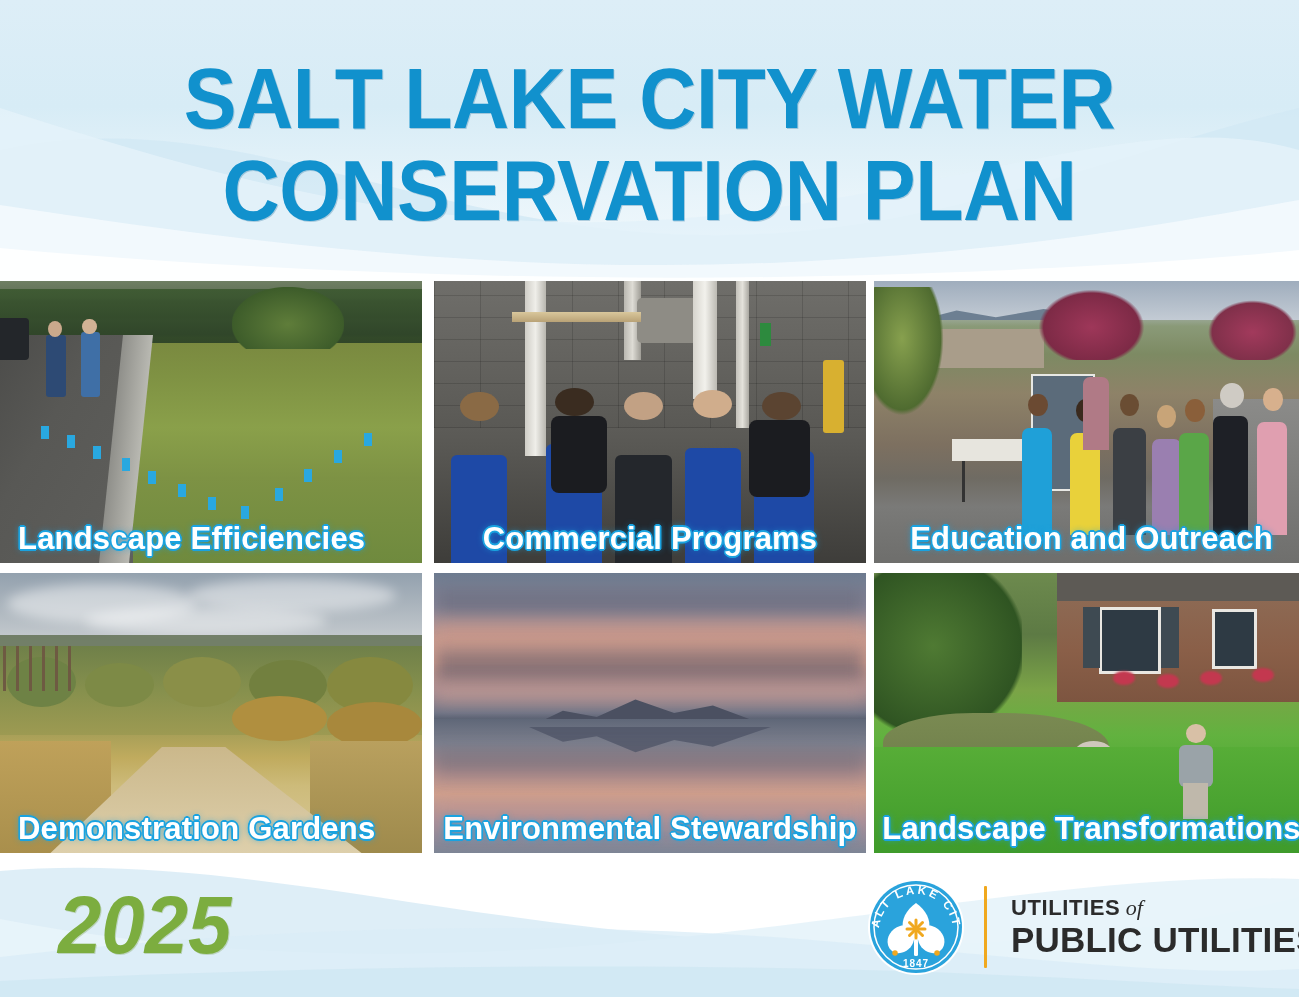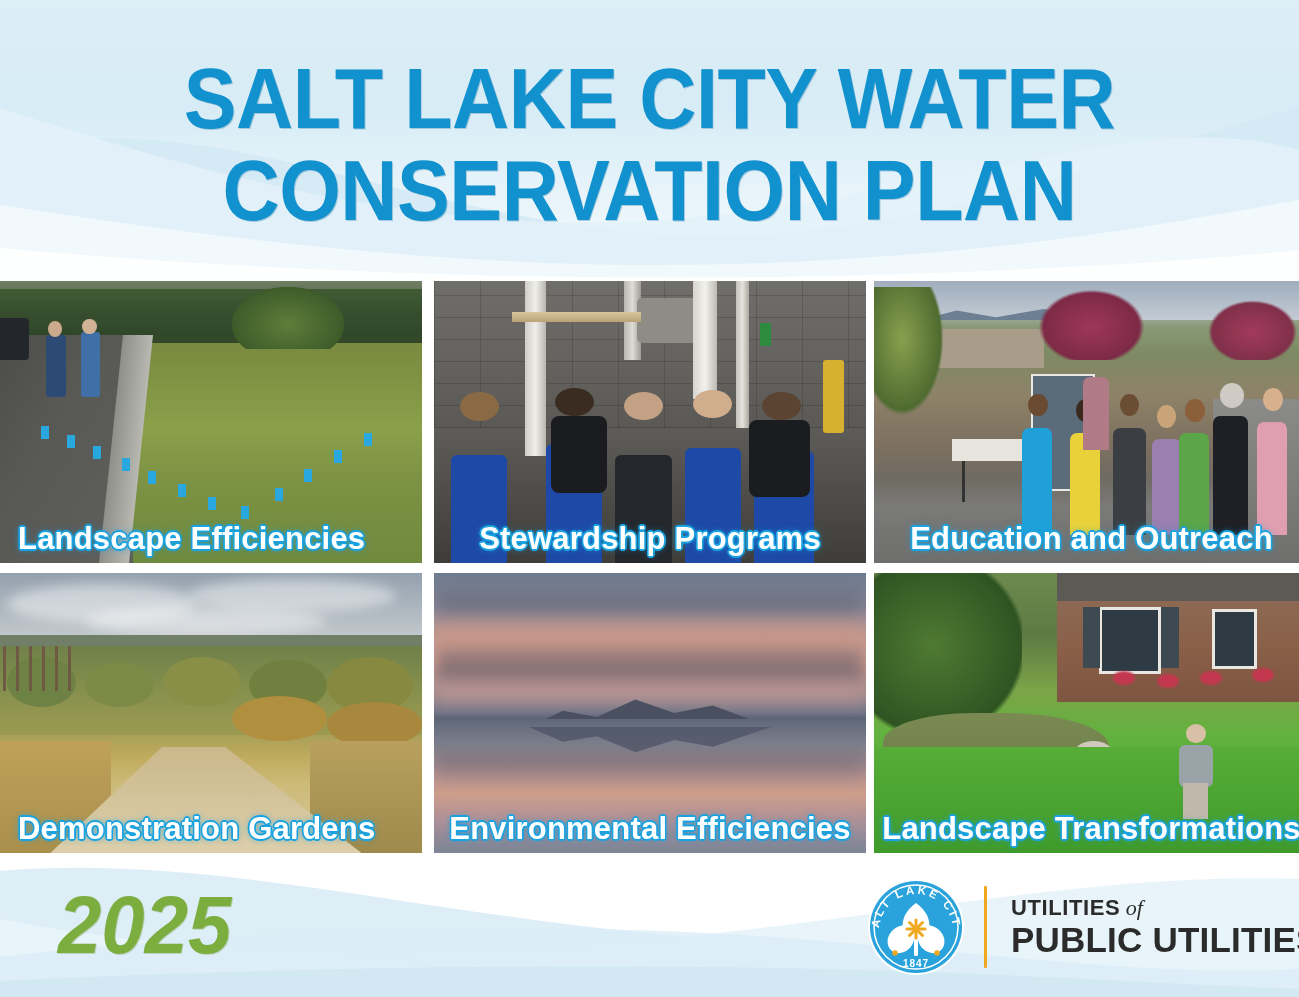--- a/index.html
+++ b/index.html
@@ -283,21 +283,21 @@
           <span class="pc dk" style="left:42%;width:13%;height:62%"></span>
           <span class="hd" style="left:44%;top:2%;width:9%;height:16%;background:#c2a184"></span>
           <span class="bag" style="left:27%;top:16%;width:13%;height:44%"></span>
           <span class="pc" style="left:58%;width:13%;height:66%"></span>
           <span class="hd" style="left:60%;top:1%;width:9%;height:16%;background:#d0ad8c"></span>
           <span class="pc" style="left:74%;width:14%;height:64%"></span>
           <span class="hd" style="left:76%;top:2%;width:9%;height:16%;background:#5b4431"></span>
           <span class="bag" style="left:73%;top:18%;width:14%;height:44%"></span>
         </div>
       </div>
-      <div class="caption">Stewardship Programs</div>
+      <div class="caption">Commercial Programs</div>
     </div>
 
     <div class="cell r1 c3">
       <div class="photo p3">
         <div class="sky"></div>
         <div class="mtn"></div>
         <div class="bldg"></div>
         <div class="tree-g"></div>
         <div class="tree-red"></div>
         <div class="tree-red2"></div>
@@ -351,21 +351,21 @@
         <span class="cloudband" style="top:6%;height:9%;background:rgba(90,92,110,.5)"></span>
         <span class="cloudband" style="top:18%;height:7%;background:rgba(215,150,130,.45)"></span>
         <span class="cloudband" style="top:28%;height:11%;background:rgba(70,72,92,.55)"></span>
         <span class="cloudband" style="top:40%;height:6%;background:rgba(230,175,150,.4)"></span>
         <div class="mtn5"></div>
         <div class="water"></div>
         <div class="mtn5r"></div>
         <span class="cloudband" style="top:64%;height:8%;background:rgba(80,84,104,.35)"></span>
         <span class="cloudband" style="top:82%;height:9%;background:rgba(210,150,128,.3)"></span>
       </div>
-      <div class="caption">Environmental Efficiencies</div>
+      <div class="caption">Environmental Stewardship</div>
     </div>
 
     <div class="cell r2 c3">
       <div class="photo p6">
         <div class="house"></div>
         <div class="roof"></div>
         <span class="win" style="right:34%;top:12%;width:13%;height:22%"></span>
         <span class="win" style="right:12%;top:13%;width:9%;height:19%"></span>
         <span class="shutter" style="right:48%;top:12%;width:4%;height:22%"></span>
         <span class="shutter" style="right:30%;top:12%;width:4%;height:22%"></span>

